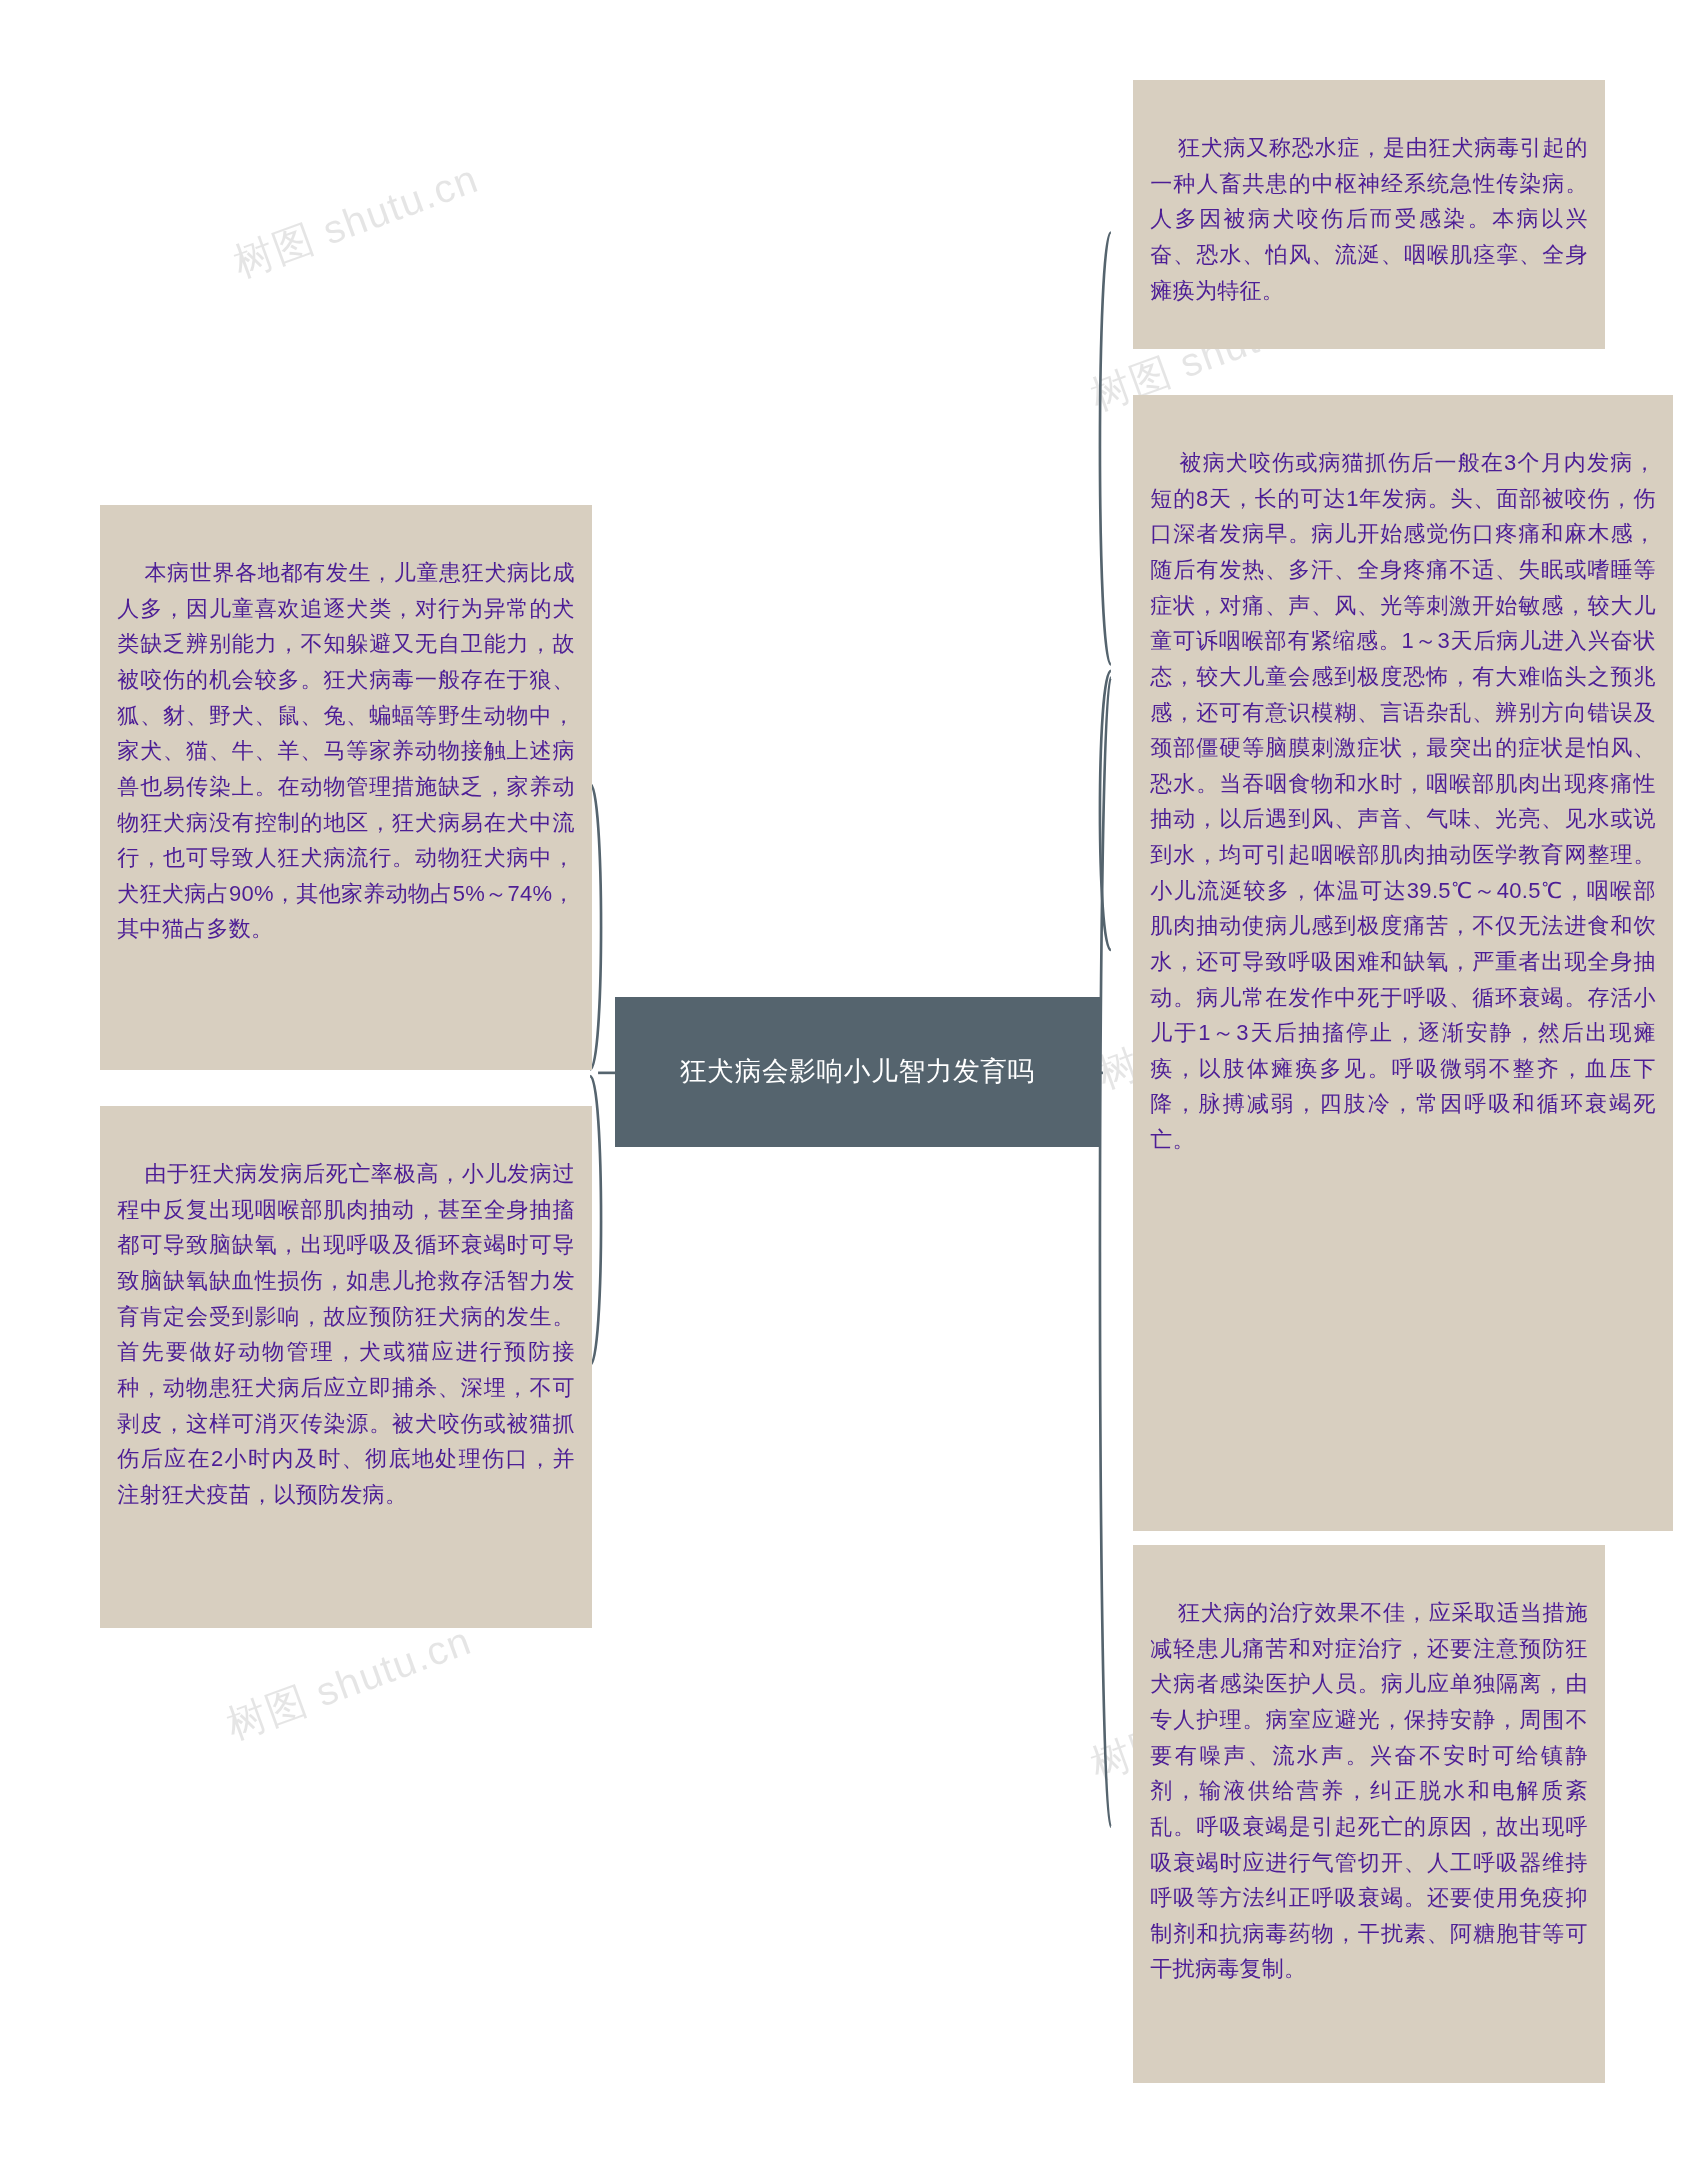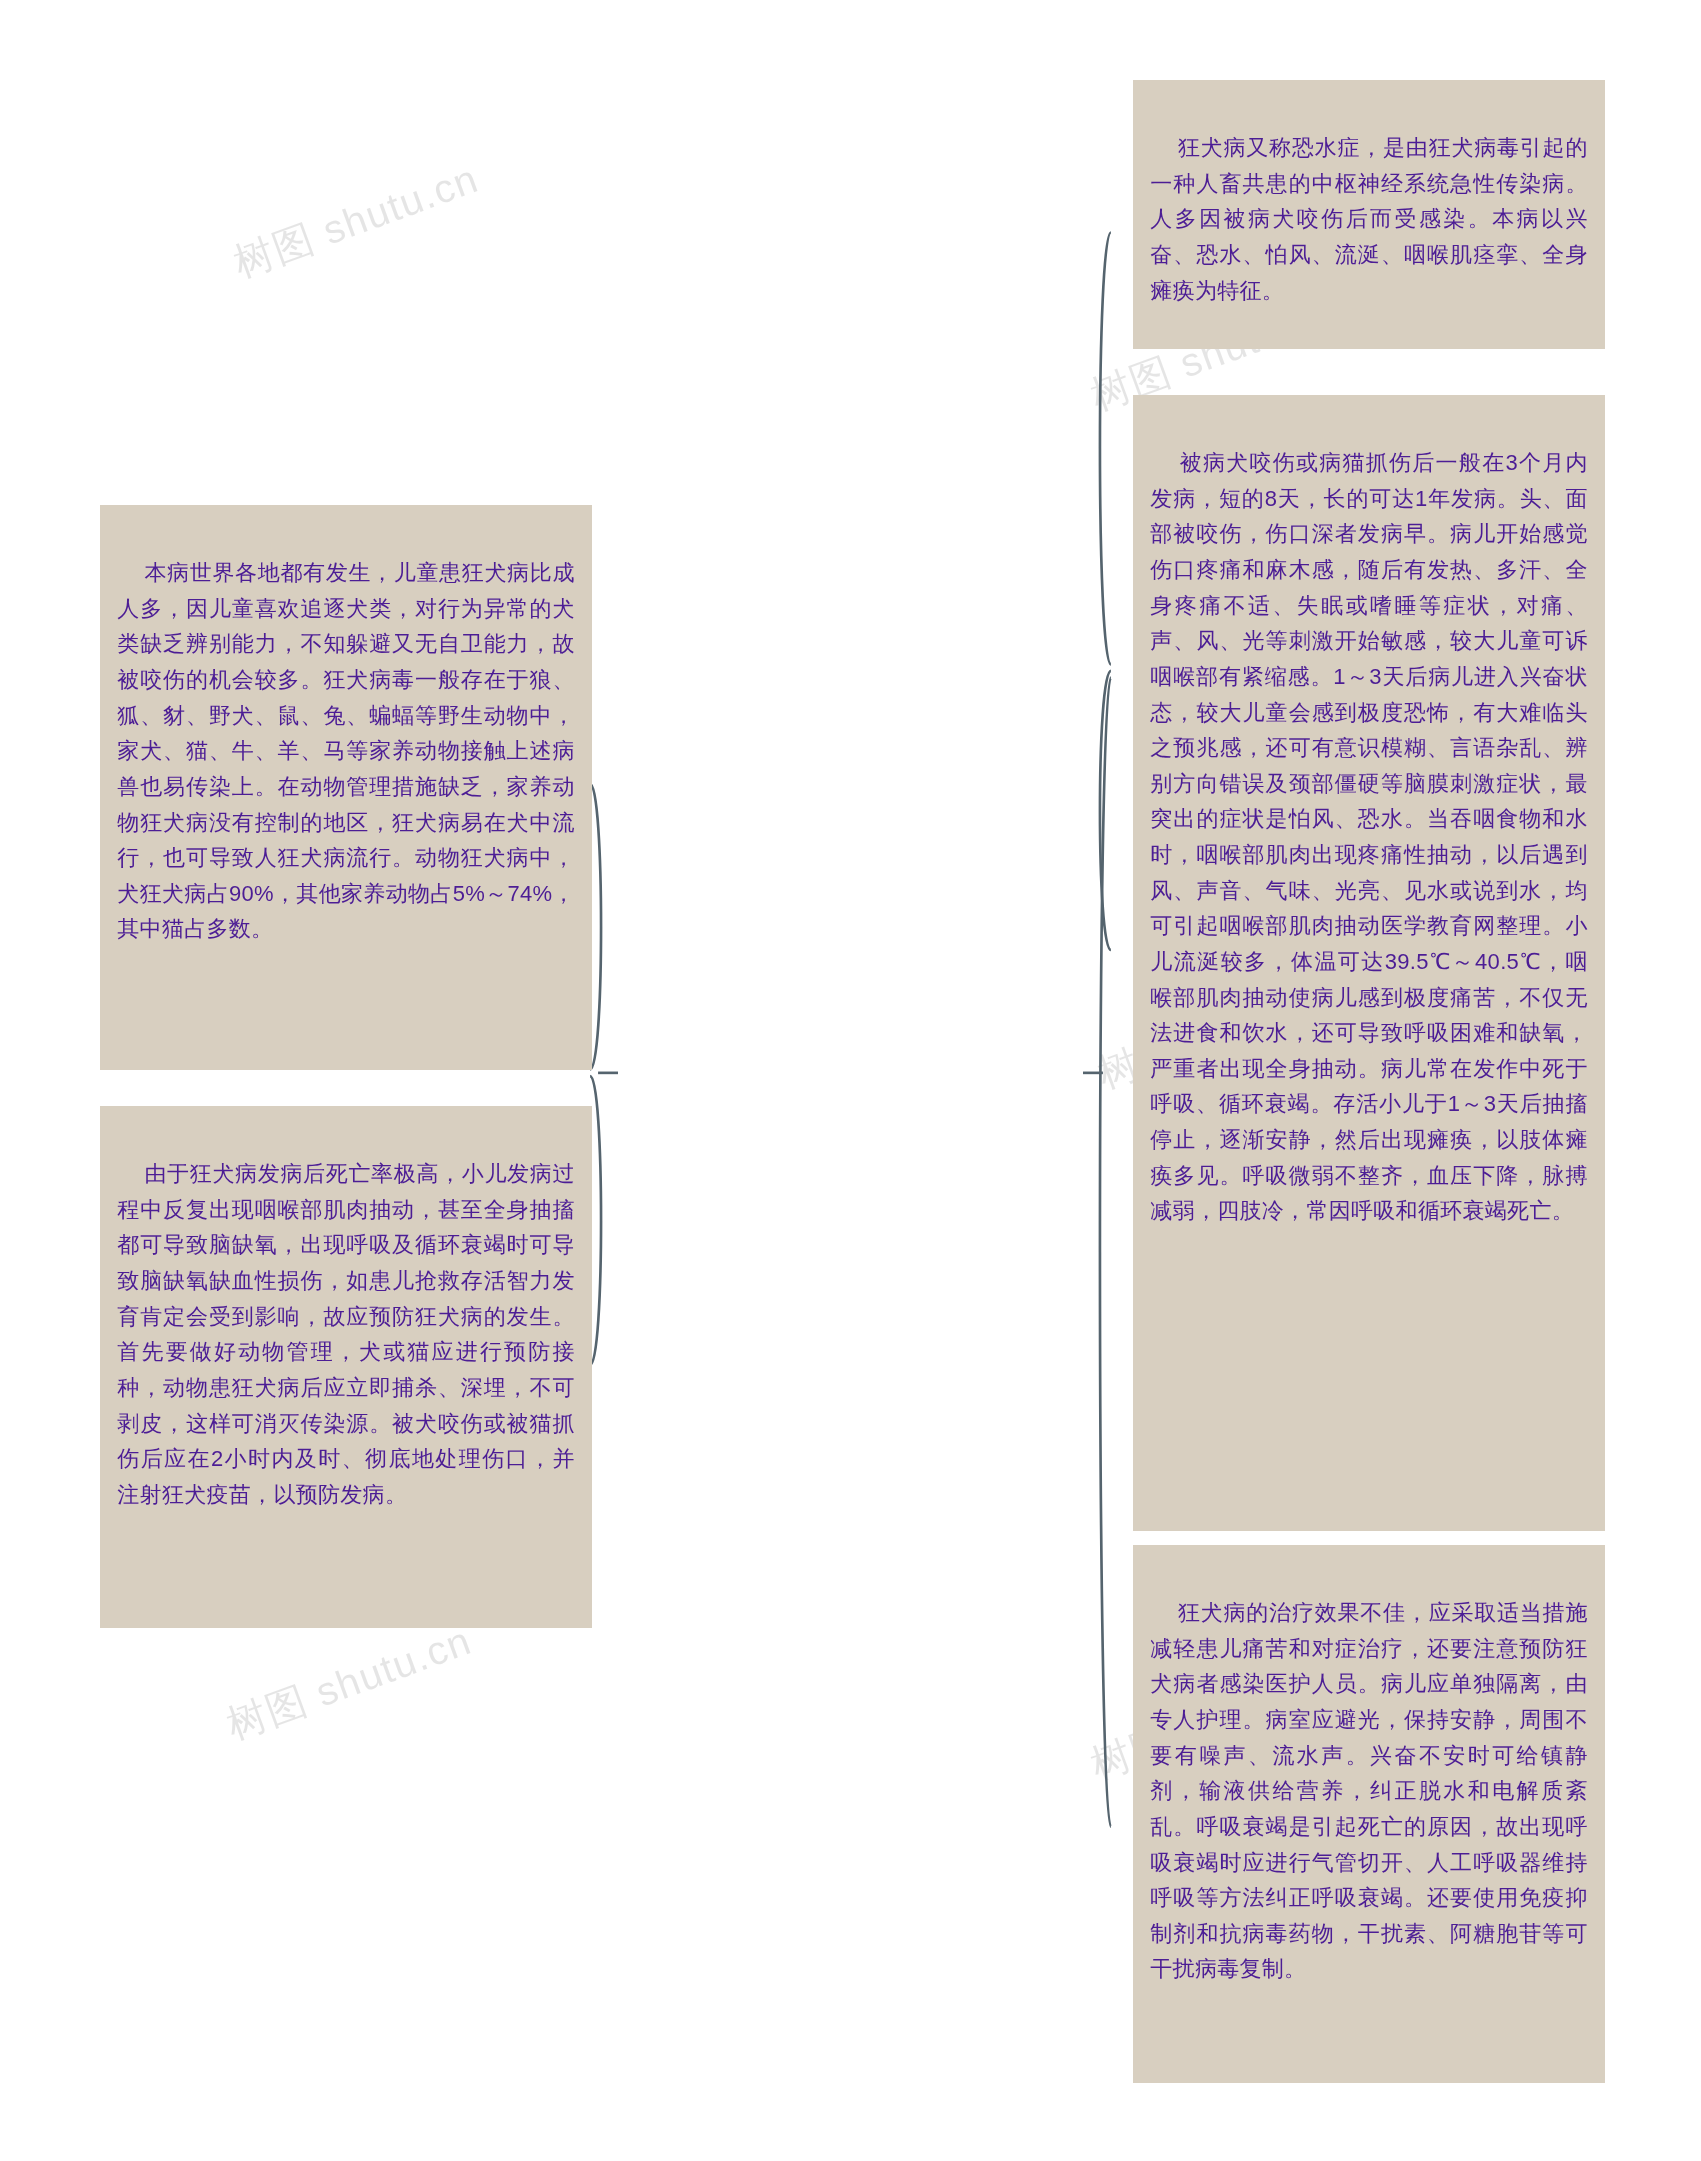--- a/index.html
+++ b/index.html
@@ -89,34 +89,37 @@
     <path d="M 888 1610 C 910 1610 910 1180 888 1180" fill="none" stroke="#55646e" stroke-width="4"></path>
     <path d="M 888 2055 C 910 2055 910 1620 888 1620" fill="none" stroke="#55646e" stroke-width="4"></path>
     <path d="M 900 1615 L 930 1615" fill="none" stroke="#55646e" stroke-width="4"></path>
 
     <path d="M 1672 350 C 1650 350 1650 1000 1672 1000" fill="none" stroke="#55646e" stroke-width="4"></path>
     <path d="M 1672 1430 C 1650 1430 1650 1010 1672 1010" fill="none" stroke="#55646e" stroke-width="4"></path>
     <path d="M 1672 2750 C 1650 2750 1650 1020 1672 1020" fill="none" stroke="#55646e" stroke-width="4"></path>
     <path d="M 1630 1615 L 1660 1615" fill="none" stroke="#55646e" stroke-width="4"></path>
   </svg>
 
+  <div class="root" style="left:615px; top:997px; width:485px; height:150px;">
+    <span>狂犬病会影响小儿智力发育吗</span>
+  </div>
 
   <div class="node" style="left:100px; top:505px; width:492px; height:565px;">
     <span>本病世界各地都有发生，儿童患狂犬病比成人多，因儿童喜欢追逐犬类，对行为异常的犬类缺乏辨别能力，不知躲避又无自卫能力，故被咬伤的机会较多。狂犬病毒一般存在于狼、狐、豺、野犬、鼠、兔、蝙蝠等野生动物中，家犬、猫、牛、羊、马等家养动物接触上述病兽也易传染上。在动物管理措施缺乏，家养动物狂犬病没有控制的地区，狂犬病易在犬中流行，也可导致人狂犬病流行。动物狂犬病中，犬狂犬病占90%，其他家养动物占5%～74%，其中猫占多数。</span>
   </div>
 
   <div class="node" style="left:100px; top:1106px; width:492px; height:522px;">
     <span>由于狂犬病发病后死亡率极高，小儿发病过程中反复出现咽喉部肌肉抽动，甚至全身抽搐都可导致脑缺氧，出现呼吸及循环衰竭时可导致脑缺氧缺血性损伤，如患儿抢救存活智力发育肯定会受到影响，故应预防狂犬病的发生。首先要做好动物管理，犬或猫应进行预防接种，动物患狂犬病后应立即捕杀、深埋，不可剥皮，这样可消灭传染源。被犬咬伤或被猫抓伤后应在2小时内及时、彻底地处理伤口，并注射狂犬疫苗，以预防发病。</span>
   </div>
 
   <div class="node" style="left:1133px; top:80px; width:472px; height:269px;">
     <span>狂犬病又称恐水症，是由狂犬病毒引起的一种人畜共患的中枢神经系统急性传染病。人多因被病犬咬伤后而受感染。本病以兴奋、恐水、怕风、流涎、咽喉肌痉挛、全身瘫痪为特征。</span>
   </div>
 
-  <div class="node" style="left:1133px; top:395px; width:472px; height:1136px;">
+  <div class="node" style="left:1133px; top:395px; width:540px; height:1136px;">
     <span>被病犬咬伤或病猫抓伤后一般在3个月内发病，短的8天，长的可达1年发病。头、面部被咬伤，伤口深者发病早。病儿开始感觉伤口疼痛和麻木感，随后有发热、多汗、全身疼痛不适、失眠或嗜睡等症状，对痛、声、风、光等刺激开始敏感，较大儿童可诉咽喉部有紧缩感。1～3天后病儿进入兴奋状态，较大儿童会感到极度恐怖，有大难临头之预兆感，还可有意识模糊、言语杂乱、辨别方向错误及颈部僵硬等脑膜刺激症状，最突出的症状是怕风、恐水。当吞咽食物和水时，咽喉部肌肉出现疼痛性抽动，以后遇到风、声音、气味、光亮、见水或说到水，均可引起咽喉部肌肉抽动医学教育网整理。小儿流涎较多，体温可达39.5℃～40.5℃，咽喉部肌肉抽动使病儿感到极度痛苦，不仅无法进食和饮水，还可导致呼吸困难和缺氧，严重者出现全身抽动。病儿常在发作中死于呼吸、循环衰竭。存活小儿于1～3天后抽搐停止，逐渐安静，然后出现瘫痪，以肢体瘫痪多见。呼吸微弱不整齐，血压下降，脉搏减弱，四肢冷，常因呼吸和循环衰竭死亡。</span>
   </div>
 
   <div class="node" style="left:1133px; top:1545px; width:472px; height:538px;">
     <span>狂犬病的治疗效果不佳，应采取适当措施减轻患儿痛苦和对症治疗，还要注意预防狂犬病者感染医护人员。病儿应单独隔离，由专人护理。病室应避光，保持安静，周围不要有噪声、流水声。兴奋不安时可给镇静剂，输液供给营养，纠正脱水和电解质紊乱。呼吸衰竭是引起死亡的原因，故出现呼吸衰竭时应进行气管切开、人工呼吸器维持呼吸等方法纠正呼吸衰竭。还要使用免疫抑制剂和抗病毒药物，干扰素、阿糖胞苷等可干扰病毒复制。</span>
   </div>
 
 </div>
 
 

